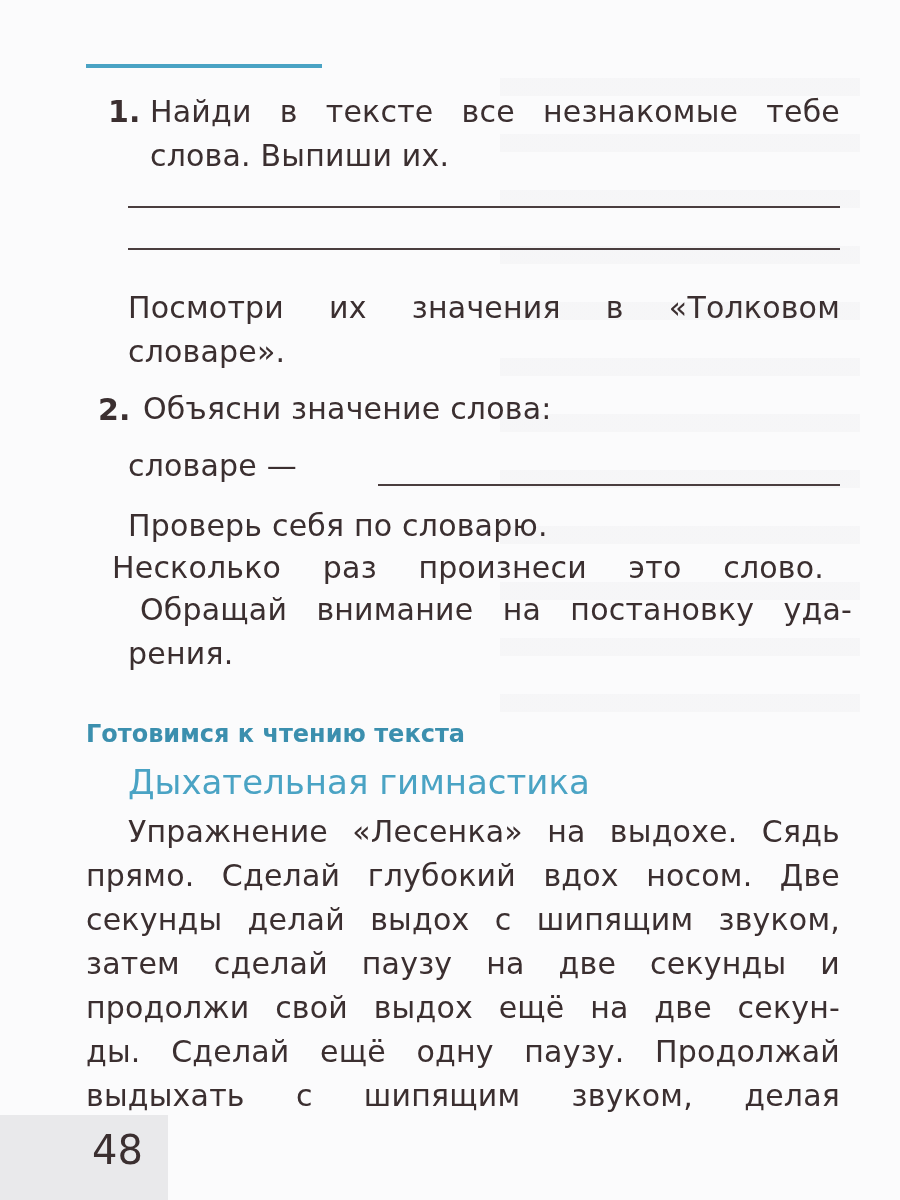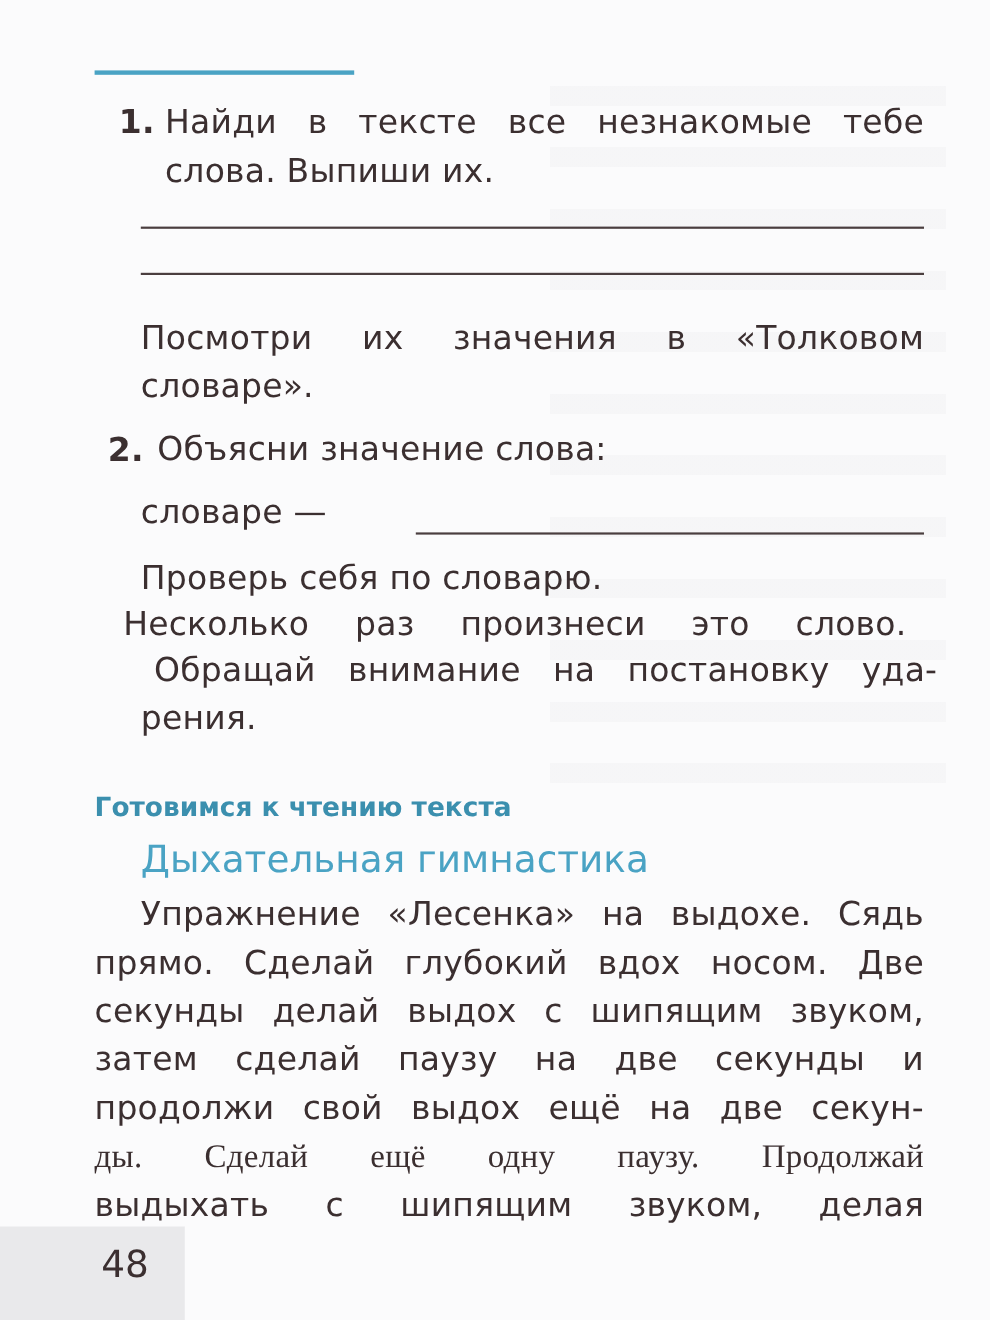--- a/index.html
+++ b/index.html
@@ -78,21 +78,21 @@
       left: 0;
       top: 1115px;
       width: 168px;
       height: 85px;
       background: #e9e9eb;
     }
     .page-num {
       position: absolute;
       left: 92px;
       top: 1128px;
-      font-size: 34px;
+      font-size: 40px;
       line-height: 44px;
       color: #3b2f30;
     }
   </style>
 </head>
 <body>
 
 <div class="ghost"></div>
 
 <div class="top-rule"></div>
@@ -122,17 +122,17 @@
 <div class="line" style="left:128px; top:634px;">рения.</div>
 
 <div class="heading" style="left:86px; top:714px;">Готовимся к чтению текста</div>
 <div class="subheading" style="left:128px; top:762px;">Дыхательная гимнастика</div>
 
 <div class="line justify" style="left:128px; top:812px; width:712px;">Упражнение «Лесенка» на выдохе. Сядь</div>
 <div class="line justify" style="left:86px; top:856px; width:754px;">прямо. Сделай глубокий вдох носом. Две</div>
 <div class="line justify" style="left:86px; top:900px; width:754px;">секунды делай выдох с шипящим звуком,</div>
 <div class="line justify" style="left:86px; top:944px; width:754px;">затем сделай паузу на две секунды и</div>
 <div class="line justify" style="left:86px; top:988px; width:754px;">продолжи свой выдох ещё на две секун-</div>
-<div class="line justify" style="left:86px; top:1032px; width:754px;font-family:Liberation Serif, serif;">ды. Сделай ещё одну паузу. Продолжай</div>
+<div class="line justify" style="left:86px; top:1032px; width:754px;">ды. Сделай ещё одну паузу. Продолжай</div>
 <div class="line justify" style="left:86px; top:1076px; width:754px;">выдыхать с шипящим звуком, делая</div>
 
 <div class="page-box"></div>
 <div class="page-num">48</div>
 
 </body></html>

